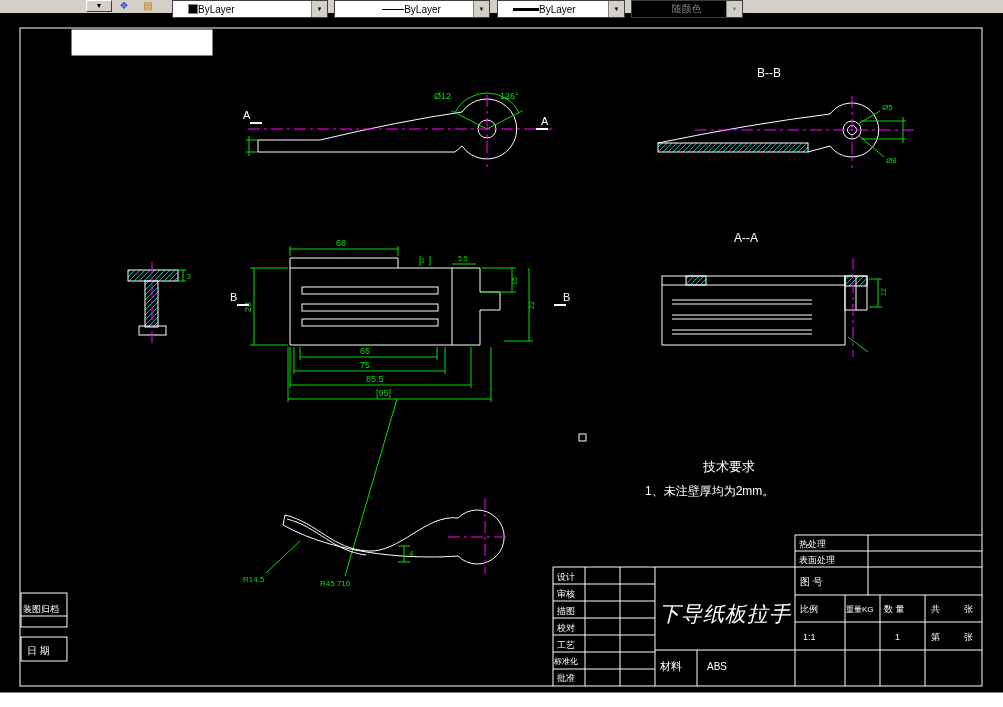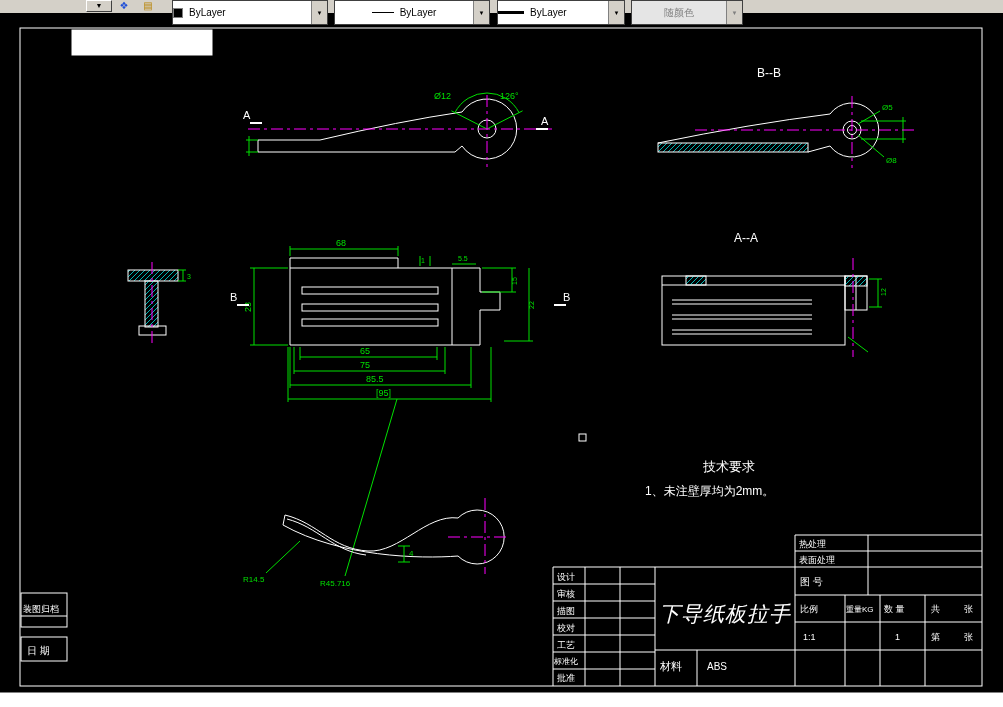--- a/index.html
+++ b/index.html
@@ -4,27 +4,27 @@
 <style>
   html,body{margin:0;padding:0}
   body{width:1003px;height:707px;overflow:hidden;background:#d4d0c8;position:relative;
        font-family:"Liberation Sans",sans-serif}
   .toolbar{position:absolute;left:0;top:0;width:1003px;height:13px;background:#d4d0c8;z-index:3}
   .tb-btn{position:absolute;top:0;height:12px;background:#d4d0c8;border:1px solid;
           border-color:#ffffff #404040 #404040 #ffffff;box-sizing:border-box;
           font-size:7px;line-height:10px;text-align:center;color:#000}
   .tb-icon{position:absolute;top:0;height:12px;width:20px;font-size:10px;line-height:12px;
            text-align:center}
-  .combo{position:absolute;top:0;height:25px;background:#fff;border:1px solid #404040;
-         box-sizing:border-box;font-size:10px;color:#000;padding:0 16px 0 0;
-         display:flex;align-items:center;gap:6px;white-space:nowrap;overflow:hidden}
+  .combo{position:absolute;top:0;height:18px;background:#fff;border:1px solid #404040;
+         box-sizing:border-box;font-size:10px;color:#000;padding:0 16px 0 15px;
+         display:flex;align-items:center;gap:0;white-space:nowrap;overflow:hidden}
   .combo .arrow{position:absolute;right:0;top:0;bottom:0;width:15px;background:#d4d0c8;
                 border-left:1px solid #808080;font-size:6px;display:flex;align-items:center;
                 justify-content:center;color:#000}
-  .combo.disabled{background:#e5e5e5;color:#808080;justify-content:center}
+  .combo.disabled{background:#000000;color:#808080;justify-content:center}
   .combo.disabled .arrow{color:#808080}
   .swatch{width:8px;height:8px;background:#000;border:1px solid #808080;flex:0 0 auto}
   .lt-sample{display:inline-block;width:22px;height:1px;background:#000;flex:0 0 auto}
   .lw-sample{display:inline-block;width:26px;height:3px;background:#000;flex:0 0 auto}
   .canvas-wrap{position:absolute;left:0;top:13px;width:1003px;height:679px;background:#000}
   .statusbar{position:absolute;left:0;top:692px;width:1003px;height:15px;background:#fff;
              border-top:1px solid #808080;box-sizing:border-box}
   svg text{font-family:"Liberation Sans",sans-serif}
 </style>
 </head>

